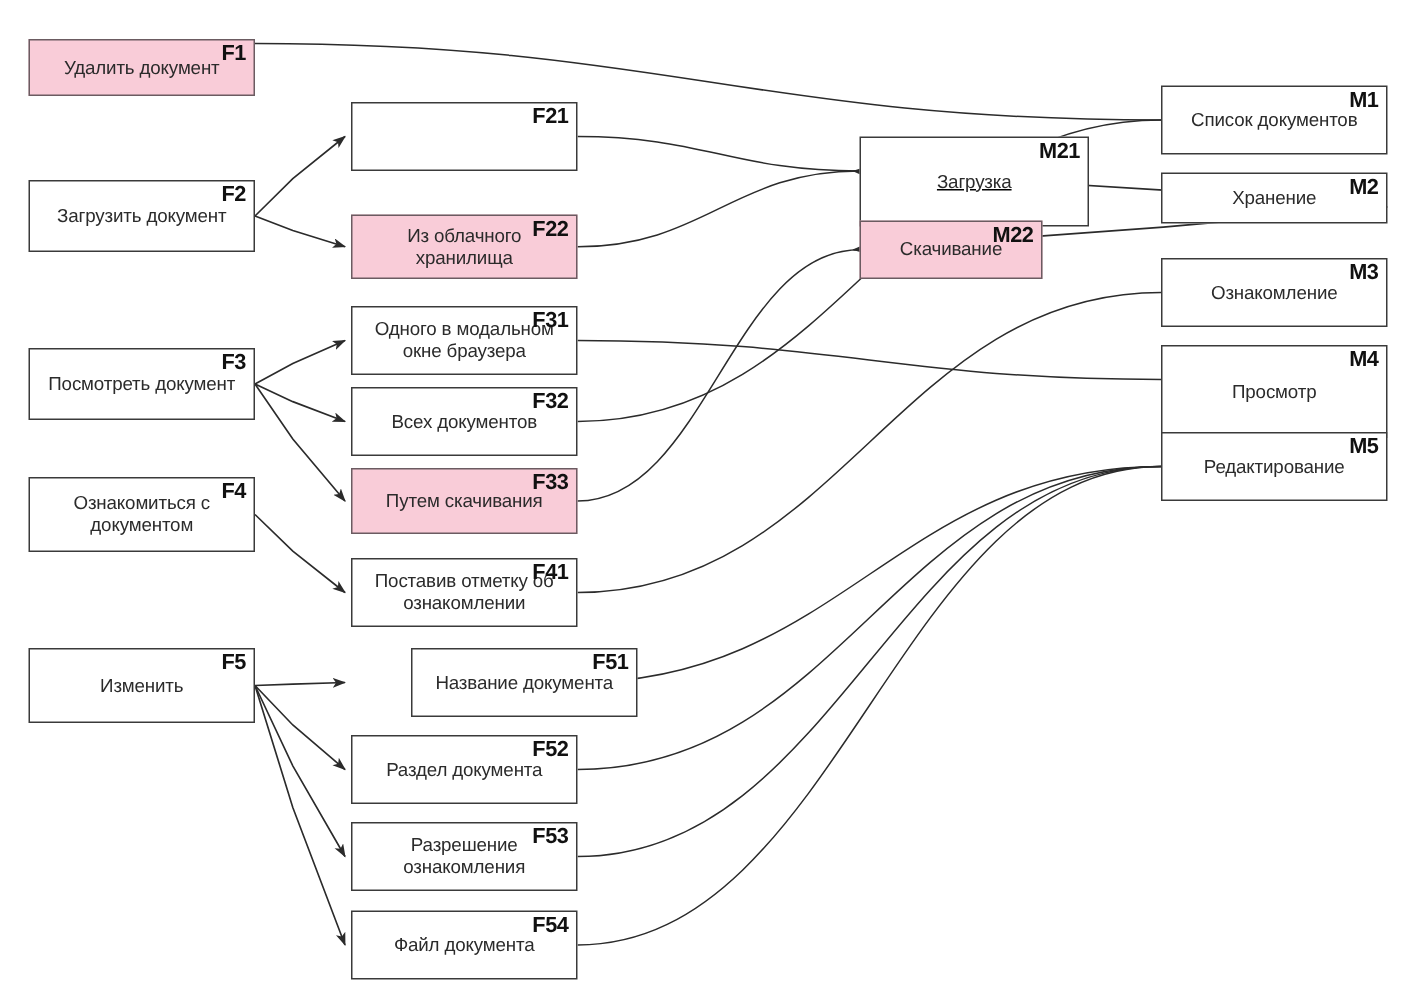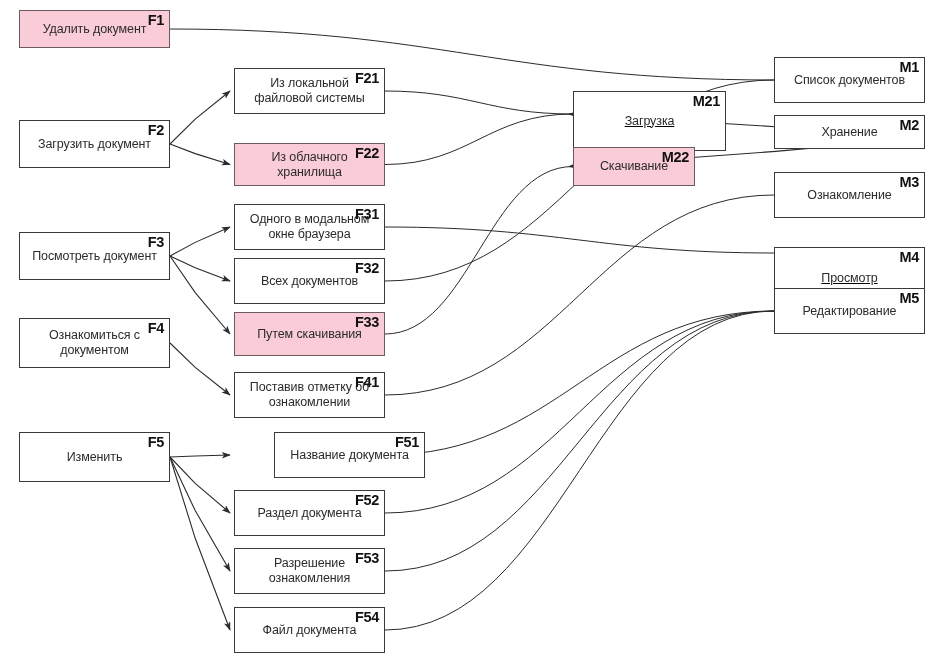--- a/index.html
+++ b/index.html
@@ -91,21 +91,21 @@
         <path d="M385,281 C560.05,281 598.95,80 774,80"></path>
         <path d="M385,334 C469.6,334 488.4,166.5 573,166.5"></path>
         <path d="M385,395 C560.05,395 598.95,195 774,195"></path>
         <path d="M385,455 C560.05,455 598.95,311 774,311"></path>
         <path d="M385,513 C560.05,513 598.95,311 774,311"></path>
         <path d="M385,571 C560.05,571 598.95,311 774,311"></path>
         <path d="M385,630 C560.05,630 598.95,311 774,311"></path>
       </g>
   </svg>
   <div id="nodes">
-      <div class="node pink" style="left: 19px; top: 10px; width: 151px; height: 38px;">
+      <div class="node pink" style="left: 19px; top: 26px; width: 151px; height: 38px;">
         <span class="code">F1</span>
         <span class="label">Удалить документ</span>
       </div>
       <div class="node" style="left: 19px; top: 120px; width: 151px; height: 48px; justify-content: center;">
         <span class="code">F2</span>
         <span class="label">Загрузить документ</span>
       </div>
       <div class="node" style="left: 19px; top: 232px; width: 151px; height: 48px; text-align: center;">
         <span class="code">F3</span>
         <span class="label">Посмотреть документ</span>
@@ -114,22 +114,20 @@
         <span class="code">F4</span>
         <span class="label">Ознакомиться с
 документом</span>
       </div>
       <div class="node" style="left: 19px; top: 432px; width: 151px; height: 50px; text-align: right;">
         <span class="code">F5</span>
         <span class="label">Изменить</span>
       </div>
       <div class="node" style="left: 234px; top: 68px; width: 151px; height: 46px;">
         <span class="code">F21</span>
-        <span class="label">Из локальной
-файловой системы</span>
       </div>
       <div class="node pink" style="left: 234px; top: 143px; width: 151px; height: 43px;">
         <span class="code">F22</span>
         <span class="label">Из облачного
 хранилища</span>
       </div>
       <div class="node" style="left: 234px; top: 204px; width: 151px; height: 46px;">
         <span class="code">F31</span>
         <span class="label">Одного в модальном
 окне браузера</span>
@@ -177,21 +175,21 @@
         <span class="label">Список документов</span>
       </div>
       <div class="node" style="left: 774px; top: 115px; width: 151px; height: 34px;">
         <span class="code">M2</span>
         <span class="label">Хранение</span>
       </div>
       <div class="node" style="left: 774px; top: 172px; width: 151px; height: 46px;">
         <span class="code">M3</span>
         <span class="label">Ознакомление</span>
       </div>
-      <div class="node" style="left: 774px; top: 247px; width: 151px; height: 62px; text-decoration: underline;">
+      <div class="node" style="left: 774px; top: 230px; width: 151px; height: 62px;">
         <span class="code">M4</span>
         <span class="label">Просмотр</span>
       </div>
       <div class="node" style="left: 774px; top: 288px; width: 151px; height: 46px;">
         <span class="code">M5</span>
         <span class="label">Редактирование</span>
       </div>
     </div>
 </div>
 

